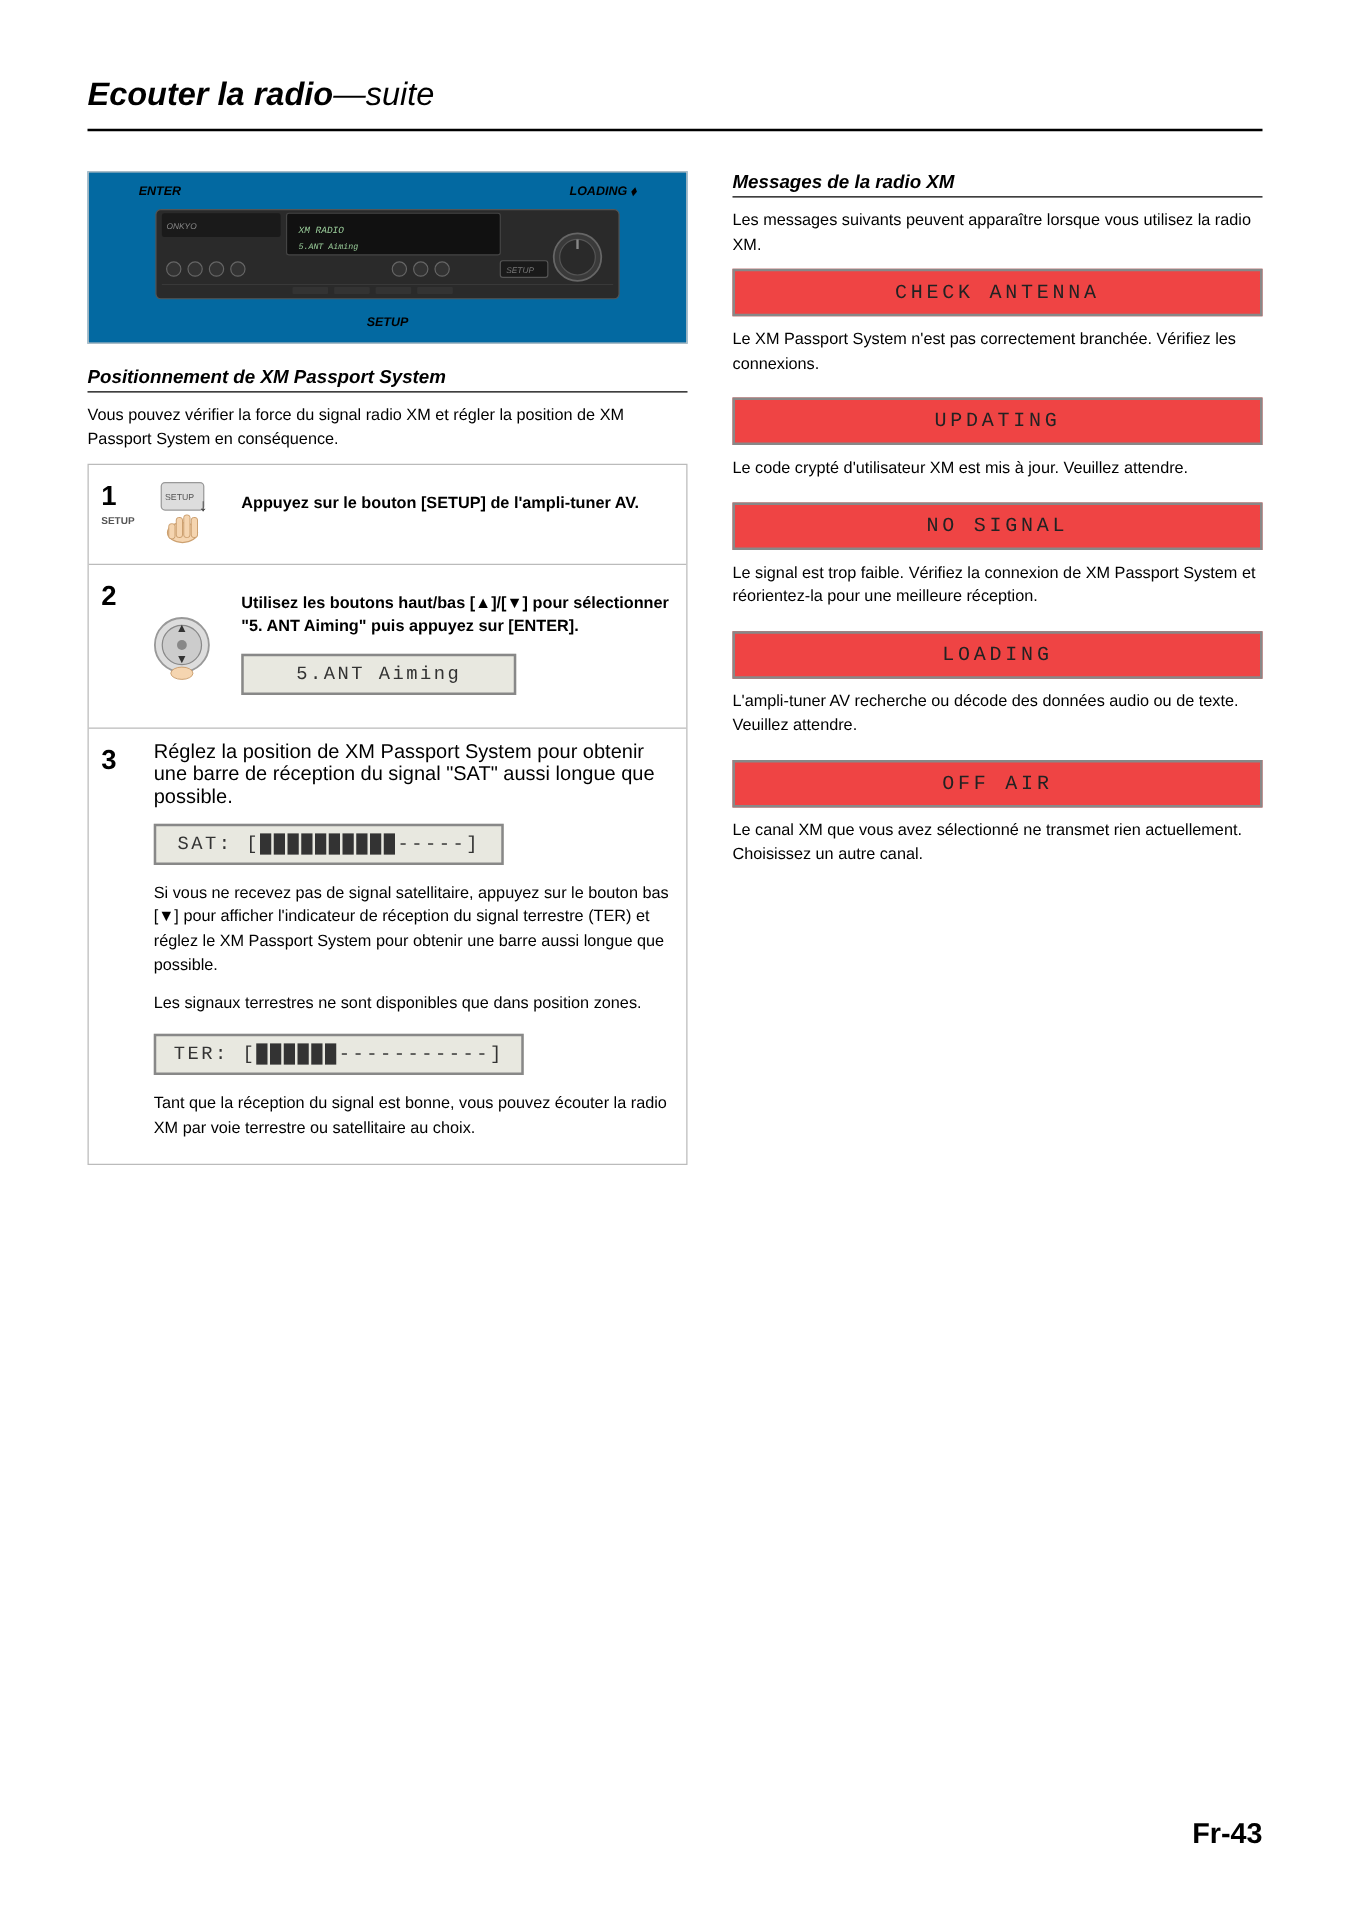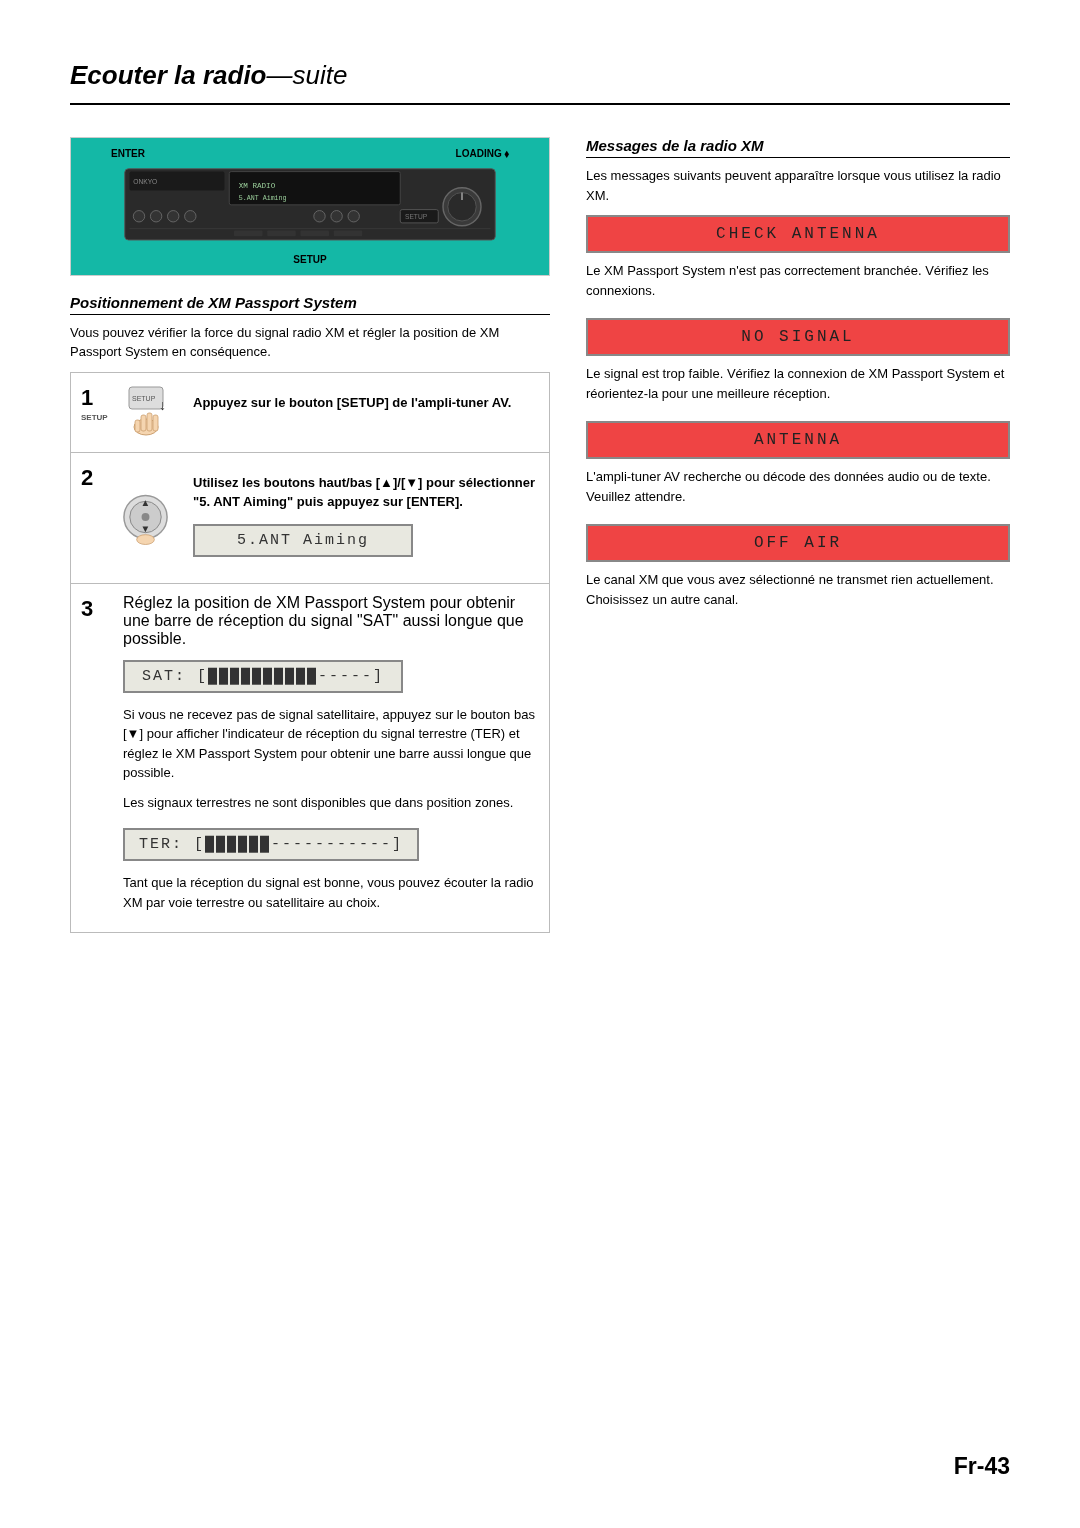--- a/index.html
+++ b/index.html
@@ -39,21 +39,22 @@
     .right-col {
       flex: 1;
     }
 
     
     .device-figure {
       text-align: center;
       margin-bottom: 18px;
       border: 1px solid #ccc;
       padding: 10px;
-      background: #14b8a6;
+      background: #0369a1;
+      font-style: italic;
     }
     .device-svg {
       width: 100%;
     }
 
     
     .section-title {
       font-size: 15px;
       font-weight: bold;
       font-style: italic;
@@ -294,28 +295,32 @@
   <div class="right-col">
 
     <div class="section-title">Messages de la radio XM</div>
     <p class="body-text">Les messages suivants peuvent apparaître lorsque vous utilisez la radio XM.</p>
 
     <div class="message-block">
       <div class="message-display">CHECK ANTENNA</div>
       <p class="body-text">Le XM Passport System n'est pas correctement branchée. Vérifiez les connexions.</p>
     </div>
 
+    <div class="message-block">
+      <div class="message-display">UPDATING</div>
+      <p class="body-text">Le code crypté d'utilisateur XM est mis à jour. Veuillez attendre.</p>
+    </div>
 
     <div class="message-block">
       <div class="message-display">NO SIGNAL</div>
       <p class="body-text">Le signal est trop faible. Vérifiez la connexion de XM Passport System et réorientez-la pour une meilleure réception.</p>
     </div>
 
     <div class="message-block">
-      <div class="message-display">ANTENNA</div>
+      <div class="message-display">LOADING</div>
       <p class="body-text">L'ampli-tuner AV recherche ou décode des données audio ou de texte. Veuillez attendre.</p>
     </div>
 
     <div class="message-block">
       <div class="message-display">OFF AIR</div>
       <p class="body-text">Le canal XM que vous avez sélectionné ne transmet rien actuellement. Choisissez un autre canal.</p>
     </div>
 
   </div>
 

